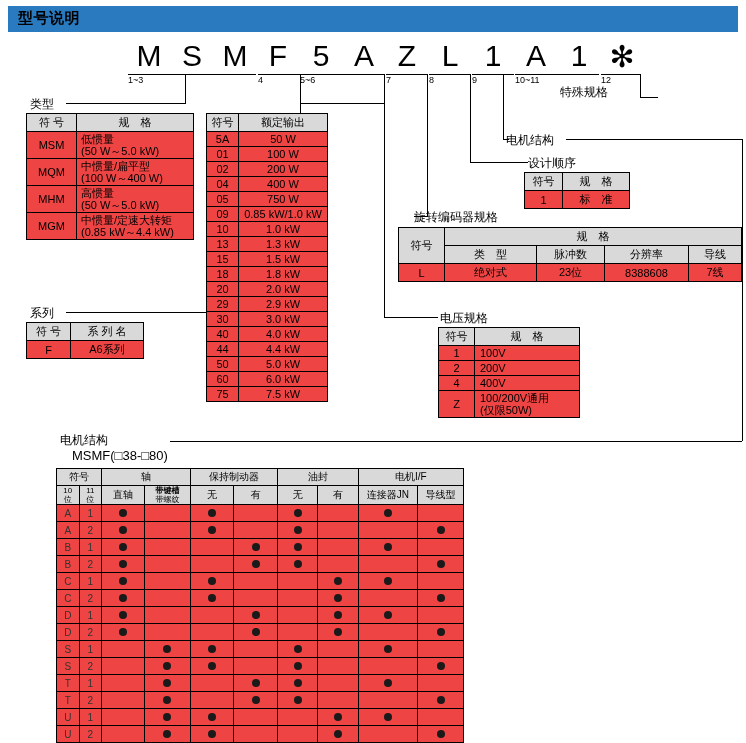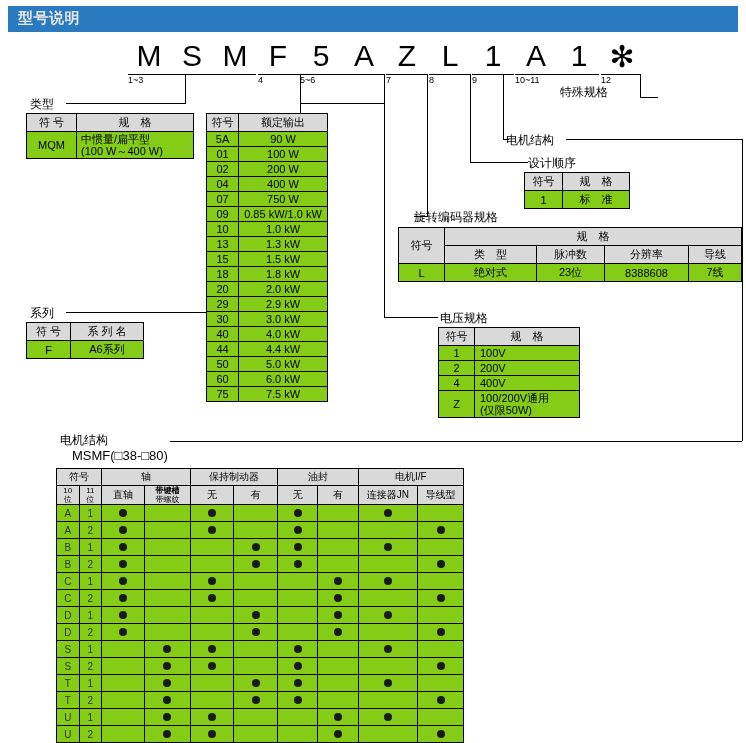--- a/index.html
+++ b/index.html
@@ -14,21 +14,21 @@
   #page { position: relative; width: 746px; height: 743px; }
 
   
   .hdr-bar {
     position: absolute; left: 8px; top: 6px;
     width: 730px; height: 26px;
     background: #2a7ac0;
   }
   .hdr-bar .hdr-title {
     position: absolute; left: 10px; top: 3px;
-    font-size: 15px; font-weight: bold; color: #e5e5e5;
+    font-size: 15px; font-weight: bold; color: #000000;
     letter-spacing: 0.5px;
   }
 
   
   .code-row { position: absolute; left: 0; top: 40px; width: 746px; height: 46px; }
   .code-ch {
     position: absolute; top: 0;
     font-size: 30px; font-weight: 400; line-height: 32px;
     text-align: center; width: 34px;
     font-family: "Liberation Sans", sans-serif;
@@ -49,21 +49,21 @@
     position: absolute;
     font-size: 12px; line-height: 14px;
     white-space: nowrap;
   }
 
   
   table.t {
     position: absolute;
     border-collapse: collapse;
     font-size: 11px;
-    background: #84cc16;
+    background: #ef4444;
   }
   table.t td, table.t th {
     border: 1px solid #000;
     padding: 1px 3px;
     text-align: center;
     vertical-align: middle;
     font-weight: normal;
     white-space: nowrap;
   }
   table.t th { background: #d9d9d9; }
@@ -177,23 +177,35 @@
 
   <table class="t" id="tbl-type">
     <thead>
       <tr>
         <th class="sym">符 号</th>
         <th>规　格</th>
       </tr>
     </thead>
     <tbody id="typeBody">
         <tr>
+          <td class="sym">MSM</td>
+          <td class="spec">低惯量<br>(50 W～5.0 kW)</td>
+        </tr>
+        <tr>
           <td class="sym">MQM</td>
           <td class="spec">中惯量/扁平型<br>(100 W～400 W)</td>
         </tr>
+        <tr>
+          <td class="sym">MHM</td>
+          <td class="spec">高惯量<br>(50 W～5.0 kW)</td>
+        </tr>
+        <tr>
+          <td class="sym">MGM</td>
+          <td class="spec">中惯量/定速大转矩<br>(0.85 kW～4.4 kW)</td>
+        </tr>
       </tbody>
   </table>
 
   <table class="t" id="tbl-series">
     <thead>
       <tr>
         <th class="sym">符 号</th>
         <th>系 列 名</th>
       </tr>
     </thead>
@@ -208,36 +220,36 @@
   <table class="t" id="tbl-out">
     <thead>
       <tr>
         <th class="sym">符号</th>
         <th>额定输出</th>
       </tr>
     </thead>
     <tbody id="outBody">
         <tr>
           <td class="sym">5A</td>
-          <td>90 W</td>
+          <td>50 W</td>
         </tr>
         <tr>
           <td class="sym">01</td>
           <td>100 W</td>
         </tr>
         <tr>
           <td class="sym">02</td>
           <td>200 W</td>
         </tr>
         <tr>
           <td class="sym">04</td>
           <td>400 W</td>
         </tr>
         <tr>
-          <td class="sym">07</td>
+          <td class="sym">05</td>
           <td>750 W</td>
         </tr>
         <tr>
           <td class="sym">09</td>
           <td>0.85 kW/1.0 kW</td>
         </tr>
         <tr>
           <td class="sym">10</td>
           <td>1.0 kW</td>
         </tr>

